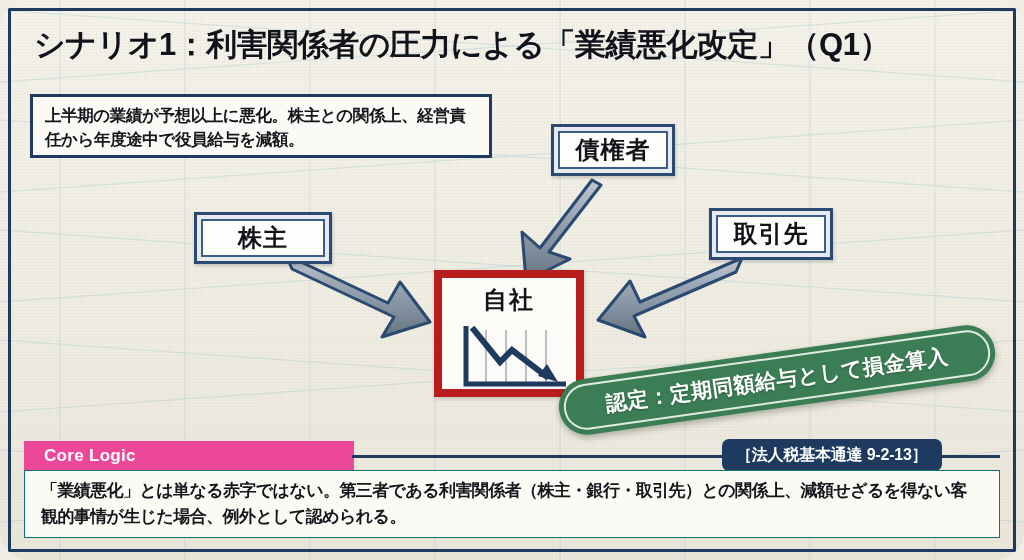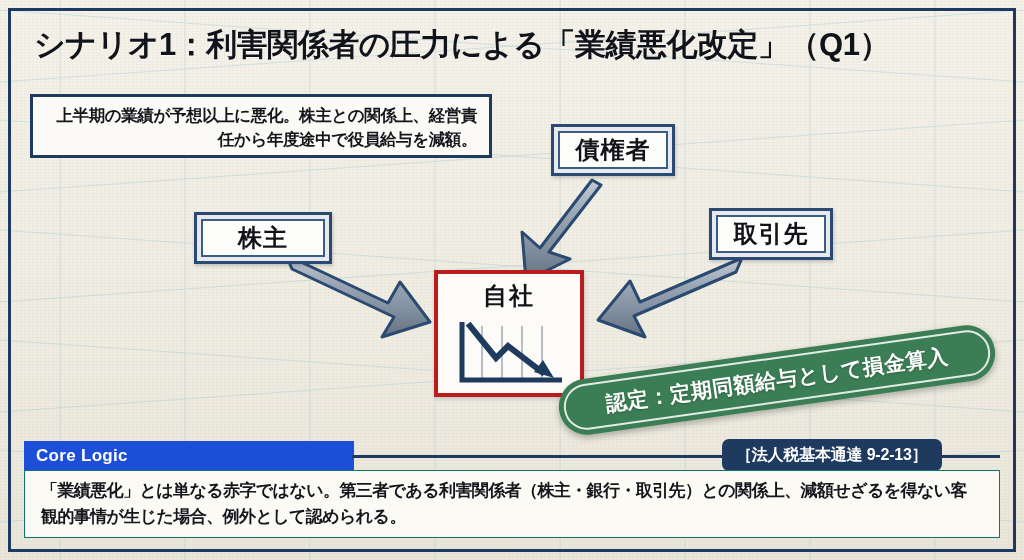--- a/index.html
+++ b/index.html
@@ -7,20 +7,21 @@
     width:1024px;height:560px;
     background:#efece3;
     font-family:"Liberation Sans","DejaVu Sans",sans-serif;
     overflow:hidden;
   }
   #slide{
     position:relative;
     width:1024px;height:560px;
     background:#f3f0e8;
     overflow:hidden;
+    border-radius:29px;
   }
   
   #grain{
     position:absolute;inset:0;
     background:
       repeating-linear-gradient(0deg, rgba(160,150,130,.05) 0 1px, rgba(0,0,0,0) 1px 3px),
       repeating-linear-gradient(90deg, rgba(160,150,130,.04) 0 1px, rgba(0,0,0,0) 1px 4px),
       linear-gradient(180deg,#f5f2ea 0%,#efece2 60%,#eae6da 100%);
     pointer-events:none;
   }
@@ -57,21 +58,20 @@
     width:462px;height:64px;
     box-sizing:border-box;
     background:#fbfaf6;
     border:3px solid #1e3a5f;
     padding:7px 12px 16px 12px;
     font-size:16.5px;
     font-weight:bold;
     line-height:1.45;
     color:#14161c;
     letter-spacing:-0.4px;
-    text-align:right;
   }
 
   
   .actor{
     position:absolute;
     box-sizing:border-box;
     background:#e7e9ee;
     border:3px solid #2b4a71;
     padding:4px;
     box-shadow:1px 2px 3px rgba(40,50,70,.22);
@@ -88,21 +88,21 @@
   #actor-shareholder{left:194px;top:212px;width:138px;height:52px;}
   #actor-creditor{left:551px;top:124px;width:124px;height:52px;}
   #actor-partner{left:709px;top:208px;width:124px;height:52px;}
 
   
   #company{
     position:absolute;
     left:434px;top:270px;width:150px;height:127px;
     box-sizing:border-box;
     background:#fcfbf7;
-    border:4px solid #b91c1c;
+    border:8px solid #b91c1c;
     box-shadow:1px 2px 4px rgba(40,50,70,.2);
   }
   #company-label{
     position:absolute;left:0;top:6px;width:100%;
     text-align:center;font-size:24px;font-weight:bold;color:#111319;
     letter-spacing:2px;
   }
   #company-chart{position:absolute;left:8px;top:42px;}
 
   
@@ -132,23 +132,23 @@
     letter-spacing:0.5px;white-space:nowrap;
     text-shadow:0 1px 2px rgba(0,0,0,.25);
   }
 
   
   #corelogic-tab{
     position:absolute;
     left:24px;top:441px;
     width:330px;height:30px;
     box-sizing:border-box;
-    background:#1d4ed8;
+    background:#ec4899;
     display:flex;align-items:center;
-    padding-left:12px;
+    padding-left:20px;
   }
   #corelogic-label{
     color:#ffffff;font-size:17px;font-weight:bold;letter-spacing:.3px;
   }
   #corelogic-rule{
     position:absolute;left:352px;top:455px;width:648px;height:3px;
     background:#1e3a5f;
   }
   #citation{
     position:absolute;

